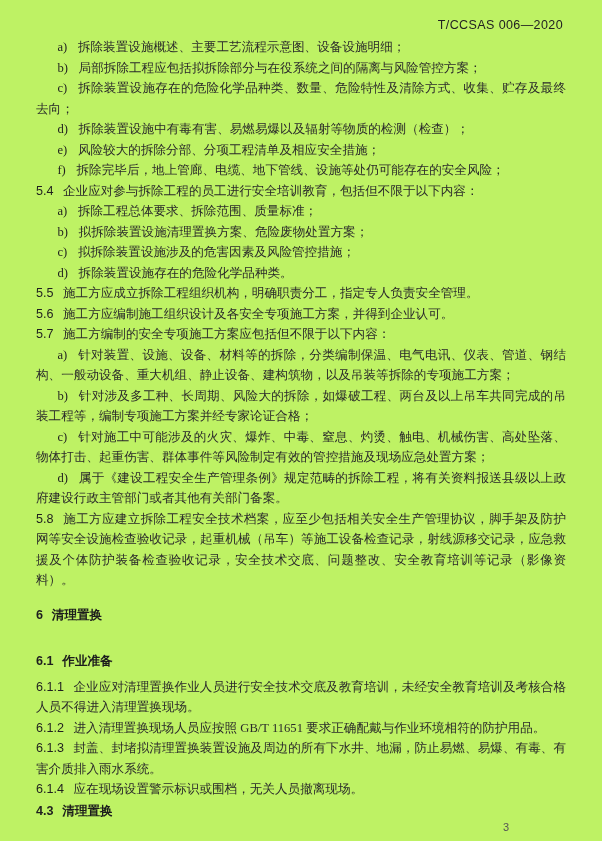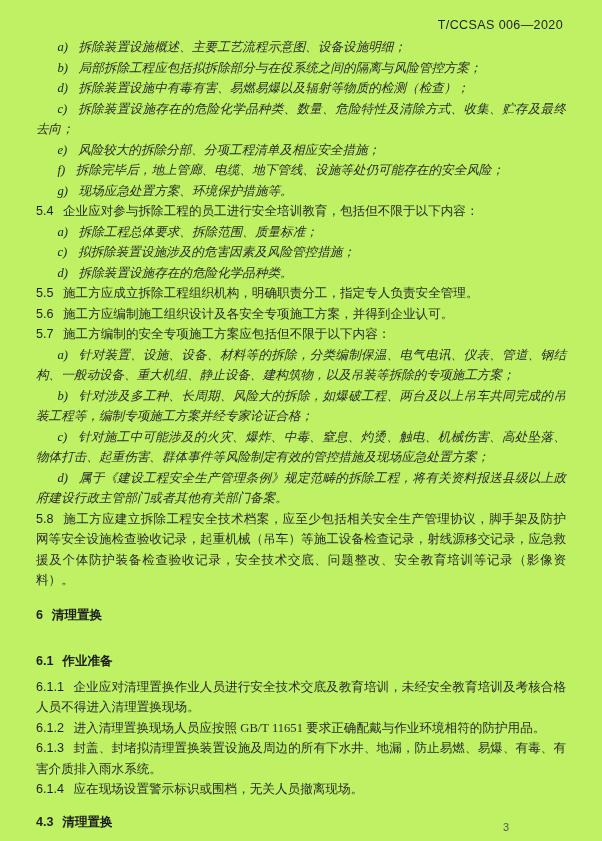--- a/index.html
+++ b/index.html
@@ -25,63 +25,63 @@
     position: absolute;
     left: 36px;
     top: 37px;
     width: 530px;
     font-size: 12.6px;
     line-height: 20.5px;
     text-align: justify;
     text-justify: inter-ideograph;
   }
   .doc-body p { margin: 0; }
-  p.list { text-indent: 1.7em; font-style: italic; }
+  p.list { text-indent: 1.7em; }
   p.clause { text-indent: 0; }
   .num {
     font-family: "Liberation Sans", "DejaVu Sans", sans-serif;
     margin-right: 0.75em;
     color: #1f1f1f;
   }
   p.list .num {
     font-family: "Liberation Serif", "DejaVu Serif", serif;
     margin-right: 0.85em;
   }
   p.heading1, p.heading2 {
     font-family: "Liberation Sans", "DejaVu Sans", sans-serif;
     font-weight: bold;
     color: #1c1c1c;
   }
   p.heading1 { margin-top: 14px; margin-bottom: 26px; }
-  p.heading2 { margin-top: 12px; margin-bottom: 5px; }
+  p.heading2 { margin-top: 1px; margin-bottom: 5px; }
   p.heading1 .num, p.heading2 .num { font-weight: bold; margin-right: 0.7em; }
   .page-number {
     position: absolute;
     left: 503px;
     top: 821px;
     font-family: "Liberation Sans", "DejaVu Sans", sans-serif;
     font-size: 11px;
     color: #555;
   }
 </style>
 </head>
 <body>
 
 <div class="page">
   <div class="doc-header">T/CCSAS 006—2020</div>
   <div class="doc-body">
       <p class="list"><span class="num">a)</span><span class="txt">拆除装置设施概述、主要工艺流程示意图、设备设施明细；</span></p>
       <p class="list"><span class="num">b)</span><span class="txt">局部拆除工程应包括拟拆除部分与在役系统之间的隔离与风险管控方案；</span></p>
+      <p class="list"><span class="num">c)</span><span class="txt">拆除装置设施存在的危险化学品种类、数量、危险特性及清除方式、收集、贮存及最终去向；</span></p>
       <p class="list"><span class="num">d)</span><span class="txt">拆除装置设施中有毒有害、易燃易爆以及辐射等物质的检测（检查）；</span></p>
-      <p class="list"><span class="num">c)</span><span class="txt">拆除装置设施存在的危险化学品种类、数量、危险特性及清除方式、收集、贮存及最终去向；</span></p>
       <p class="list"><span class="num">e)</span><span class="txt">风险较大的拆除分部、分项工程清单及相应安全措施；</span></p>
       <p class="list"><span class="num">f)</span><span class="txt">拆除完毕后，地上管廊、电缆、地下管线、设施等处仍可能存在的安全风险；</span></p>
-      <p class="list"><span class="num">g)</span><span class="txt">现场应急处置方案、环境保护措施等。</span></p>
       <p class="clause"><span class="num">5.4</span><span class="txt">企业应对参与拆除工程的员工进行安全培训教育，包括但不限于以下内容：</span></p>
       <p class="list"><span class="num">a)</span><span class="txt">拆除工程总体要求、拆除范围、质量标准；</span></p>
+      <p class="list"><span class="num">b)</span><span class="txt">拟拆除装置设施清理置换方案、危险废物处置方案；</span></p>
       <p class="list"><span class="num">c)</span><span class="txt">拟拆除装置设施涉及的危害因素及风险管控措施；</span></p>
       <p class="list"><span class="num">d)</span><span class="txt">拆除装置设施存在的危险化学品种类。</span></p>
       <p class="clause"><span class="num">5.5</span><span class="txt">施工方应成立拆除工程组织机构，明确职责分工，指定专人负责安全管理。</span></p>
       <p class="clause"><span class="num">5.6</span><span class="txt">施工方应编制施工组织设计及各安全专项施工方案，并得到企业认可。</span></p>
       <p class="clause"><span class="num">5.7</span><span class="txt">施工方编制的安全专项施工方案应包括但不限于以下内容：</span></p>
       <p class="list"><span class="num">a)</span><span class="txt">针对装置、设施、设备、材料等的拆除，分类编制保温、电气电讯、仪表、管道、钢结构、一般动设备、重大机组、静止设备、建构筑物，以及吊装等拆除的专项施工方案；</span></p>
       <p class="list"><span class="num">b)</span><span class="txt">针对涉及多工种、长周期、风险大的拆除，如爆破工程、两台及以上吊车共同完成的吊装工程等，编制专项施工方案并经专家论证合格；</span></p>
       <p class="list"><span class="num">c)</span><span class="txt">针对施工中可能涉及的火灾、爆炸、中毒、窒息、灼烫、触电、机械伤害、高处坠落、物体打击、起重伤害、群体事件等风险制定有效的管控措施及现场应急处置方案；</span></p>
       <p class="list"><span class="num">d)</span><span class="txt">属于《建设工程安全生产管理条例》规定范畴的拆除工程，将有关资料报送县级以上政府建设行政主管部门或者其他有关部门备案。</span></p>
       <p class="clause"><span class="num">5.8</span><span class="txt">施工方应建立拆除工程安全技术档案，应至少包括相关安全生产管理协议，脚手架及防护网等安全设施检查验收记录，起重机械（吊车）等施工设备检查记录，射线源移交记录，应急救援及个体防护装备检查验收记录，安全技术交底、问题整改、安全教育培训等记录（影像资料）。</span></p>

